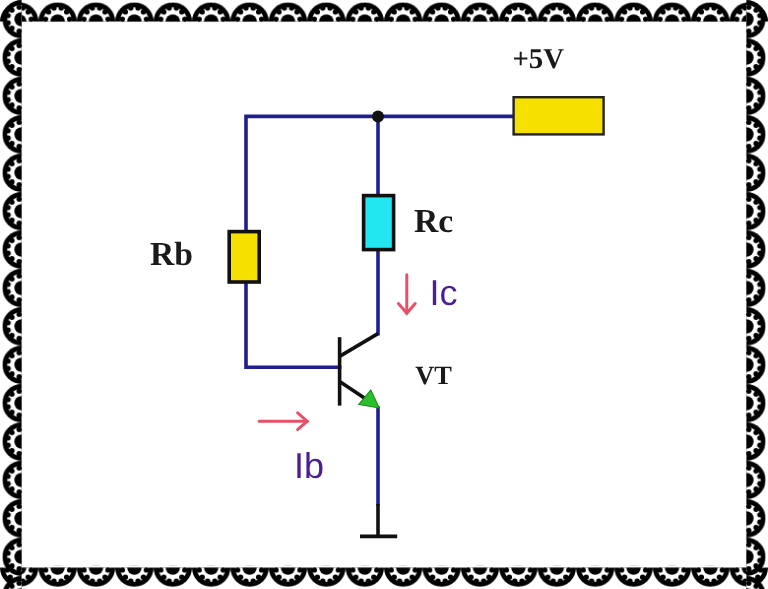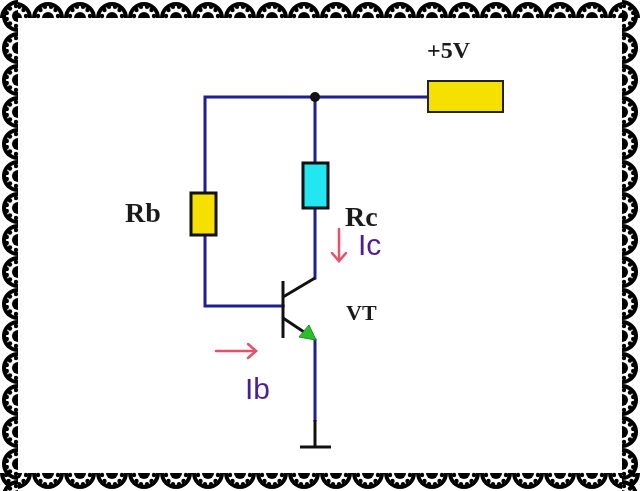--- a/index.html
+++ b/index.html
@@ -83,18 +83,18 @@
       <polyline points="332,253 339,261 346,253"></polyline>
     </g>
     <g stroke="#e8506a" stroke-width="2.5" fill="none" stroke-linecap="round">
       <line x1="216" y1="351" x2="256" y2="351"></line>
       <polyline points="248,344 256,351 248,358"></polyline>
     </g>
   </svg>
 
   <div class="lbl serif-bold" style="left:427px;top:37px;font-size:24px;">+5V</div>
   <div class="lbl serif-bold" style="left:125px;top:197px;font-size:28px;font-family:Liberation Serif, serif;">Rb</div>
-  <div class="lbl serif-bold" style="left:345px;top:169px;font-size:28px;margin-top:32px;">Rc</div>
+  <div class="lbl serif-bold" style="left:345px;top:169px;font-size:28px;">Rc</div>
   <div class="lbl serif-bold" style="left:346px;top:300px;font-size:22px;">VT</div>
   <div class="lbl pink" style="left:358px;top:228px;font-size:30px;">Ic</div>
   <div class="lbl pink" style="left:219px;top:372px;font-size:30px;margin-left:26px;">Ib</div>
 
 </div>
 
 </body></html>

